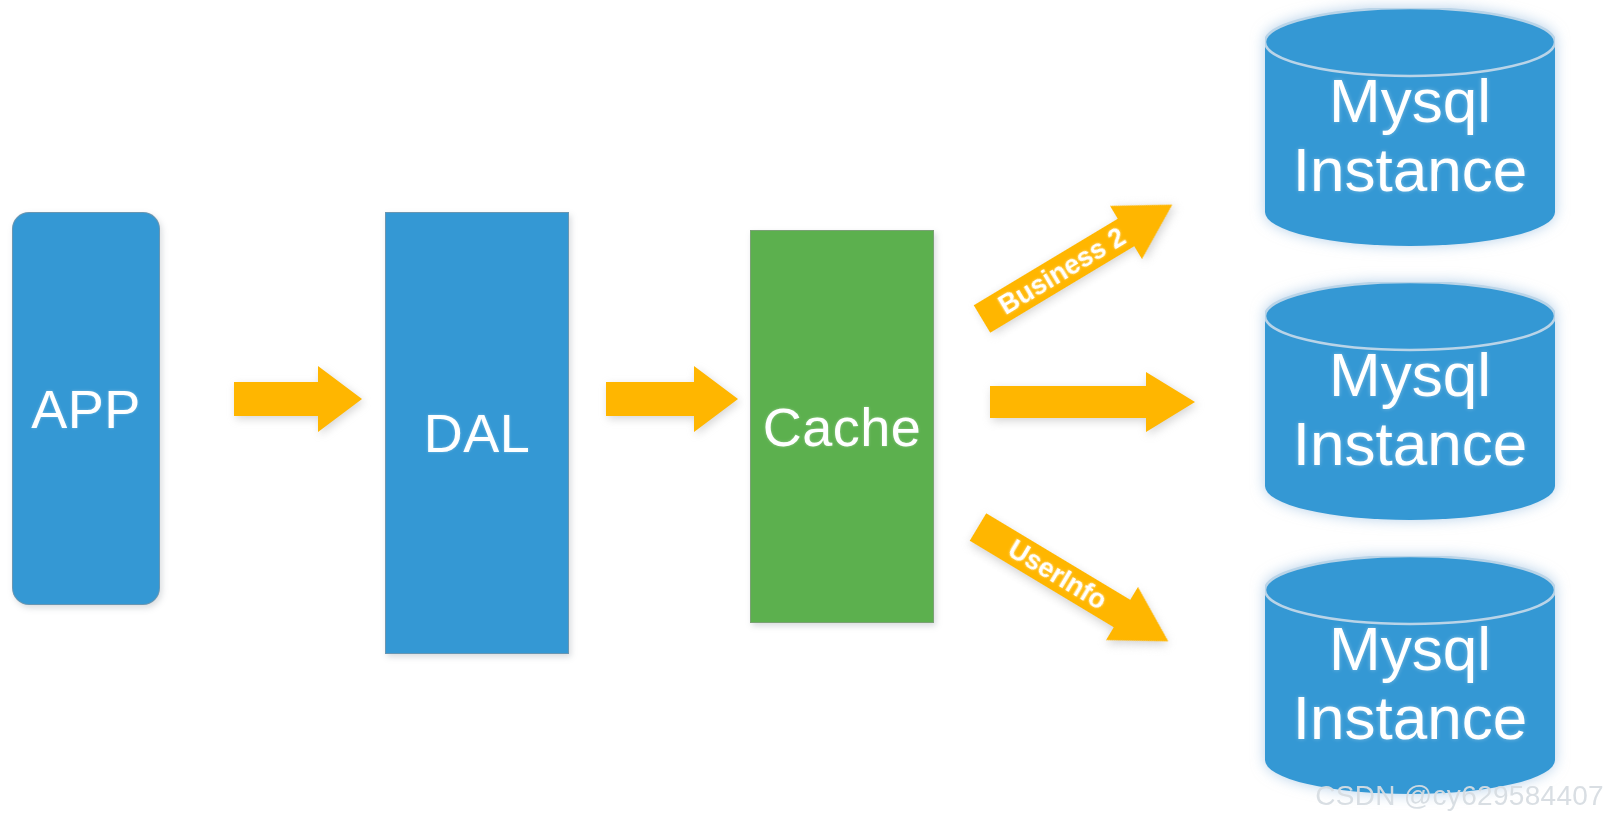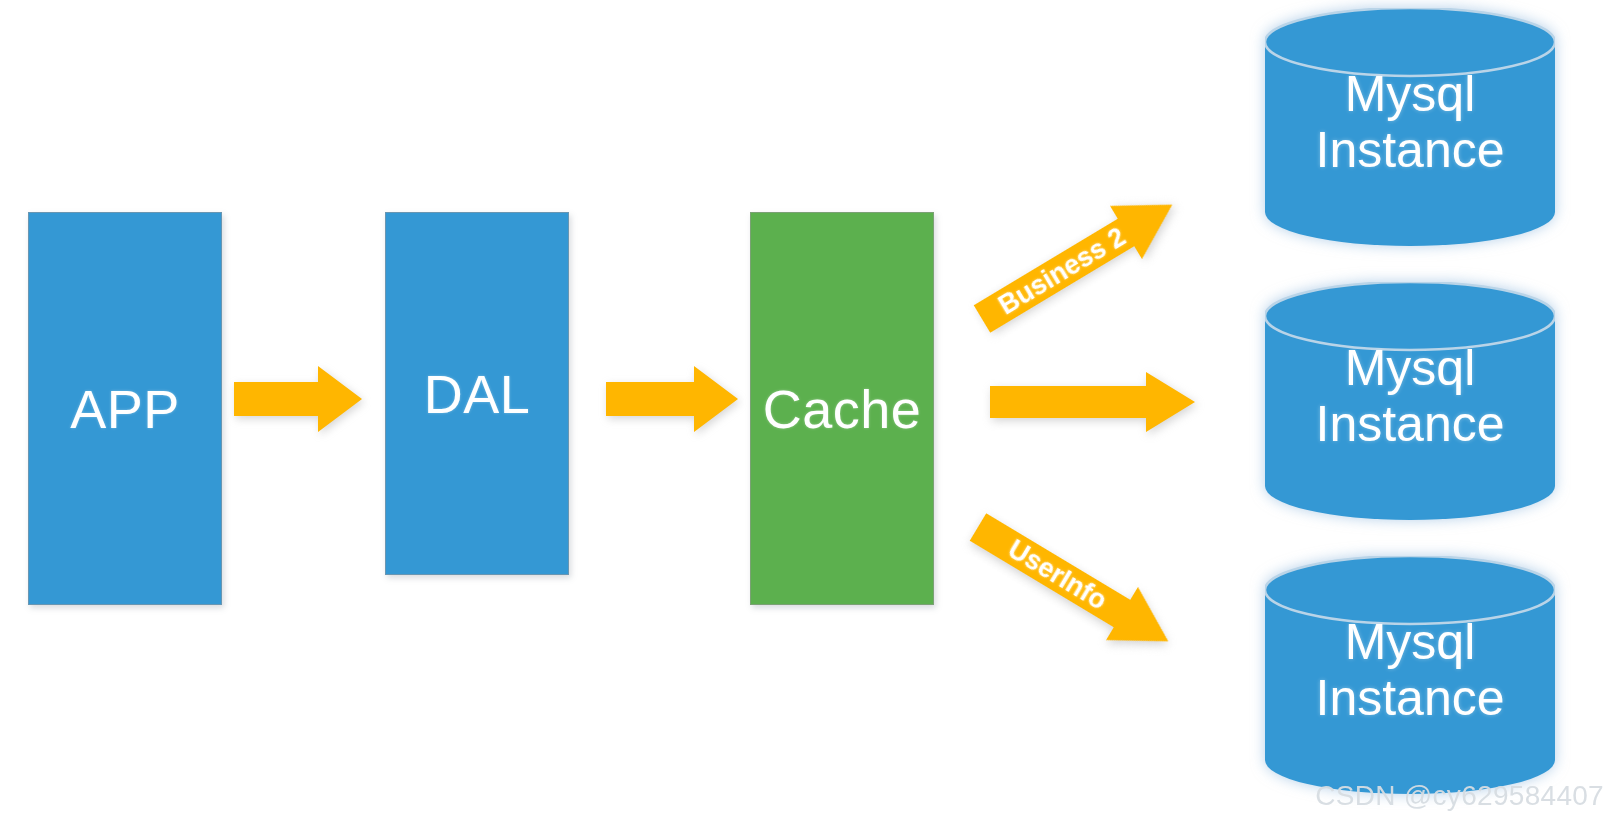--- a/index.html
+++ b/index.html
@@ -31,21 +31,21 @@
   .proc-box .proc-label {
     color: #ffffff;
     font-size: 54px;
     font-weight: 400;
     letter-spacing: 0.5px;
     line-height: 1;
     text-shadow: 0 0 3px rgba(255,255,255,0.35);
     white-space: nowrap;
   }
   .box-blue { background: #3498d4; }
-  .box-green { background: #5cb04e; }
+  .box-green { background: #5cb04e; margin-top: 18px; }
 
   
   .conn-arrow {
     position: absolute;
     filter: drop-shadow(2px 3px 4px rgba(140,140,140,0.35));
   }
 
   
   .lbl-arrow {
     position: absolute;
@@ -73,21 +73,21 @@
   .db-cyl {
     position: absolute;
     filter: drop-shadow(0px 0px 7px rgba(120,170,215,0.55));
   }
   .db-cyl .db-label {
     position: absolute;
     left: 0;
     width: 100%;
     text-align: center;
     color: #ffffff;
-    font-size: 50px;
+    font-size: 62px;
     line-height: 1.12;
     font-weight: 400;
     text-shadow: 0 0 4px rgba(255,255,255,0.35);
     pointer-events: none;
   }
 
   
   .watermark {
     position: absolute;
     right: 8px;
@@ -97,31 +97,31 @@
     letter-spacing: 0.3px;
     font-family: "Liberation Sans", sans-serif;
     opacity: 0.95;
   }
 </style>
 </head>
 <body>
 
 <div id="canvas">
 
-  <div class="proc-box box-blue" style="left:28px; top:212px; width:194px; height:393px;">
+  <div class="proc-box box-blue" style="left:12px; top:212px; width:148px; height:393px;border-radius:17px;">
     <span class="proc-label">APP</span>
   </div>
 
   <div class="conn-arrow" style="left:234px; top:366px; width:128px; height:66px;">
     <svg width="128" height="66" viewBox="0 0 128 66">
       <polygon points="0,16 84,16 84,0 128,33 84,66 84,50 0,50" fill="#ffb600"></polygon>
     </svg>
   </div>
 
-  <div class="proc-box box-blue" style="left:385px; top:212px; width:184px; height:363px;">
+  <div class="proc-box box-blue" style="left:385px; top:212px; width:184px; height:442px;">
     <span class="proc-label">DAL</span>
   </div>
 
   <div class="conn-arrow" style="left:606px; top:366px; width:132px; height:66px;">
     <svg width="132" height="66" viewBox="0 0 132 66">
       <polygon points="0,16 88,16 88,0 132,33 88,66 88,50 0,50" fill="#ffb600"></polygon>
     </svg>
   </div>
 
   <div class="proc-box box-green" style="left:750px; top:212px; width:184px; height:393px;">

